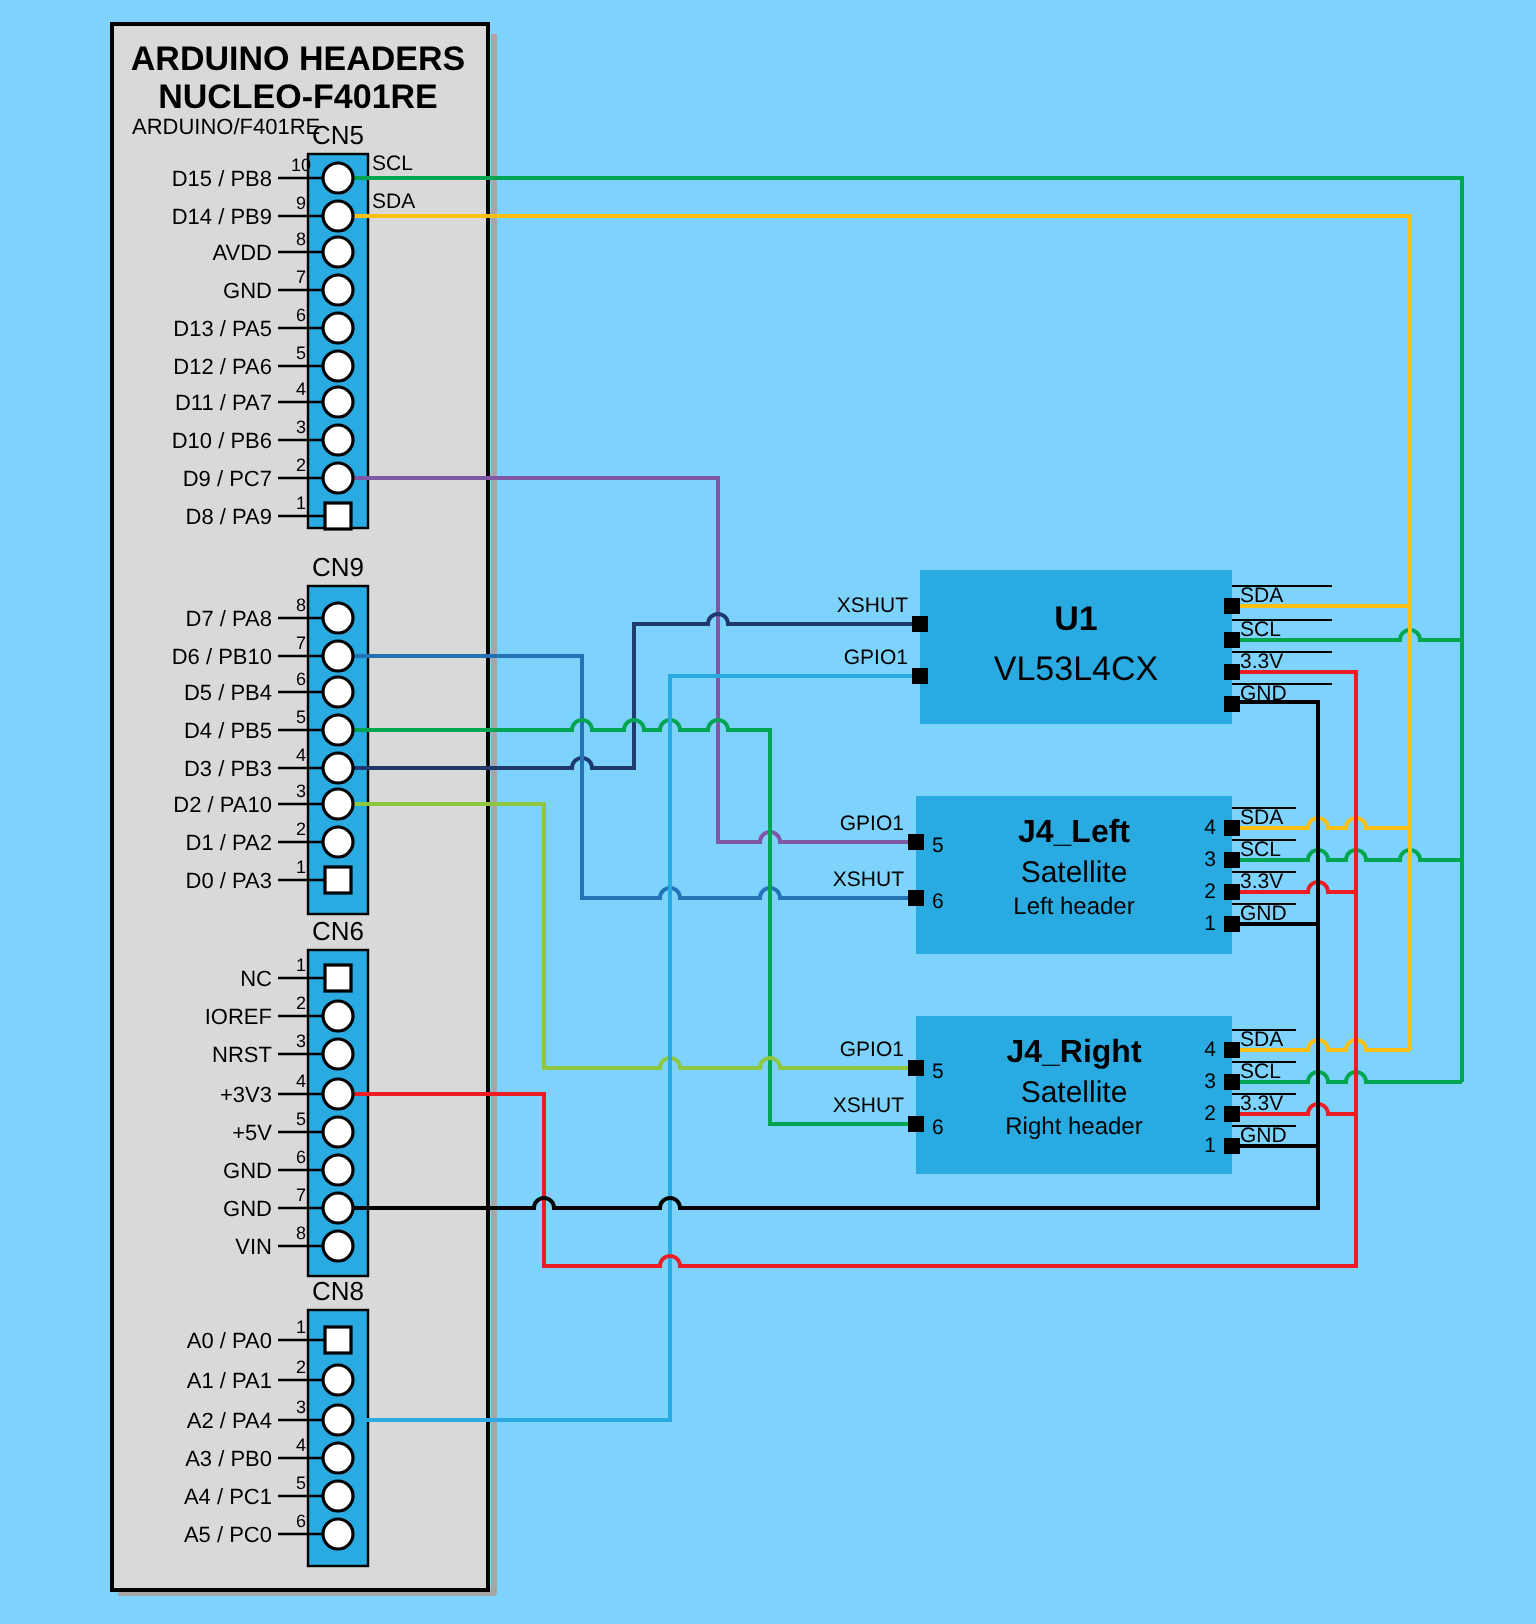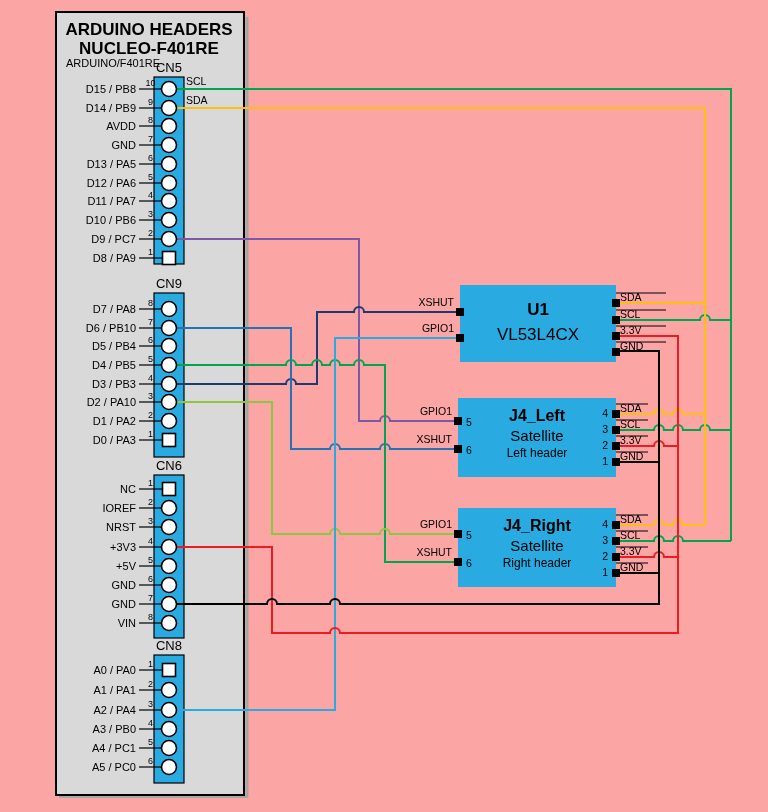--- a/index.html
+++ b/index.html
@@ -1,16 +1,16 @@
 <!DOCTYPE html>
 <html><head>
 <meta charset="utf-8">
 <style>
   html,body{margin:0;padding:0;background:#fff;}
-  .stage{width:768px;height:812px;position:relative;background:#fca5a5;}
+  .stage{width:768px;height:812px;position:relative;background:#7dd3fc;}
   text{font-family:"Liberation Sans", sans-serif;fill:#000;}
   .title{font-size:17px;font-weight:bold;}
   .sub{font-size:11px;}
   .cnname{font-size:13px;}
   .plabel{font-size:11px;}
   .pnum{font-size:9px;}
   .mref{font-size:17px;font-weight:bold;}
   .mname{font-size:17px;}
   .jref{font-size:16px;font-weight:bold;}
   .jsat{font-size:15px;}

